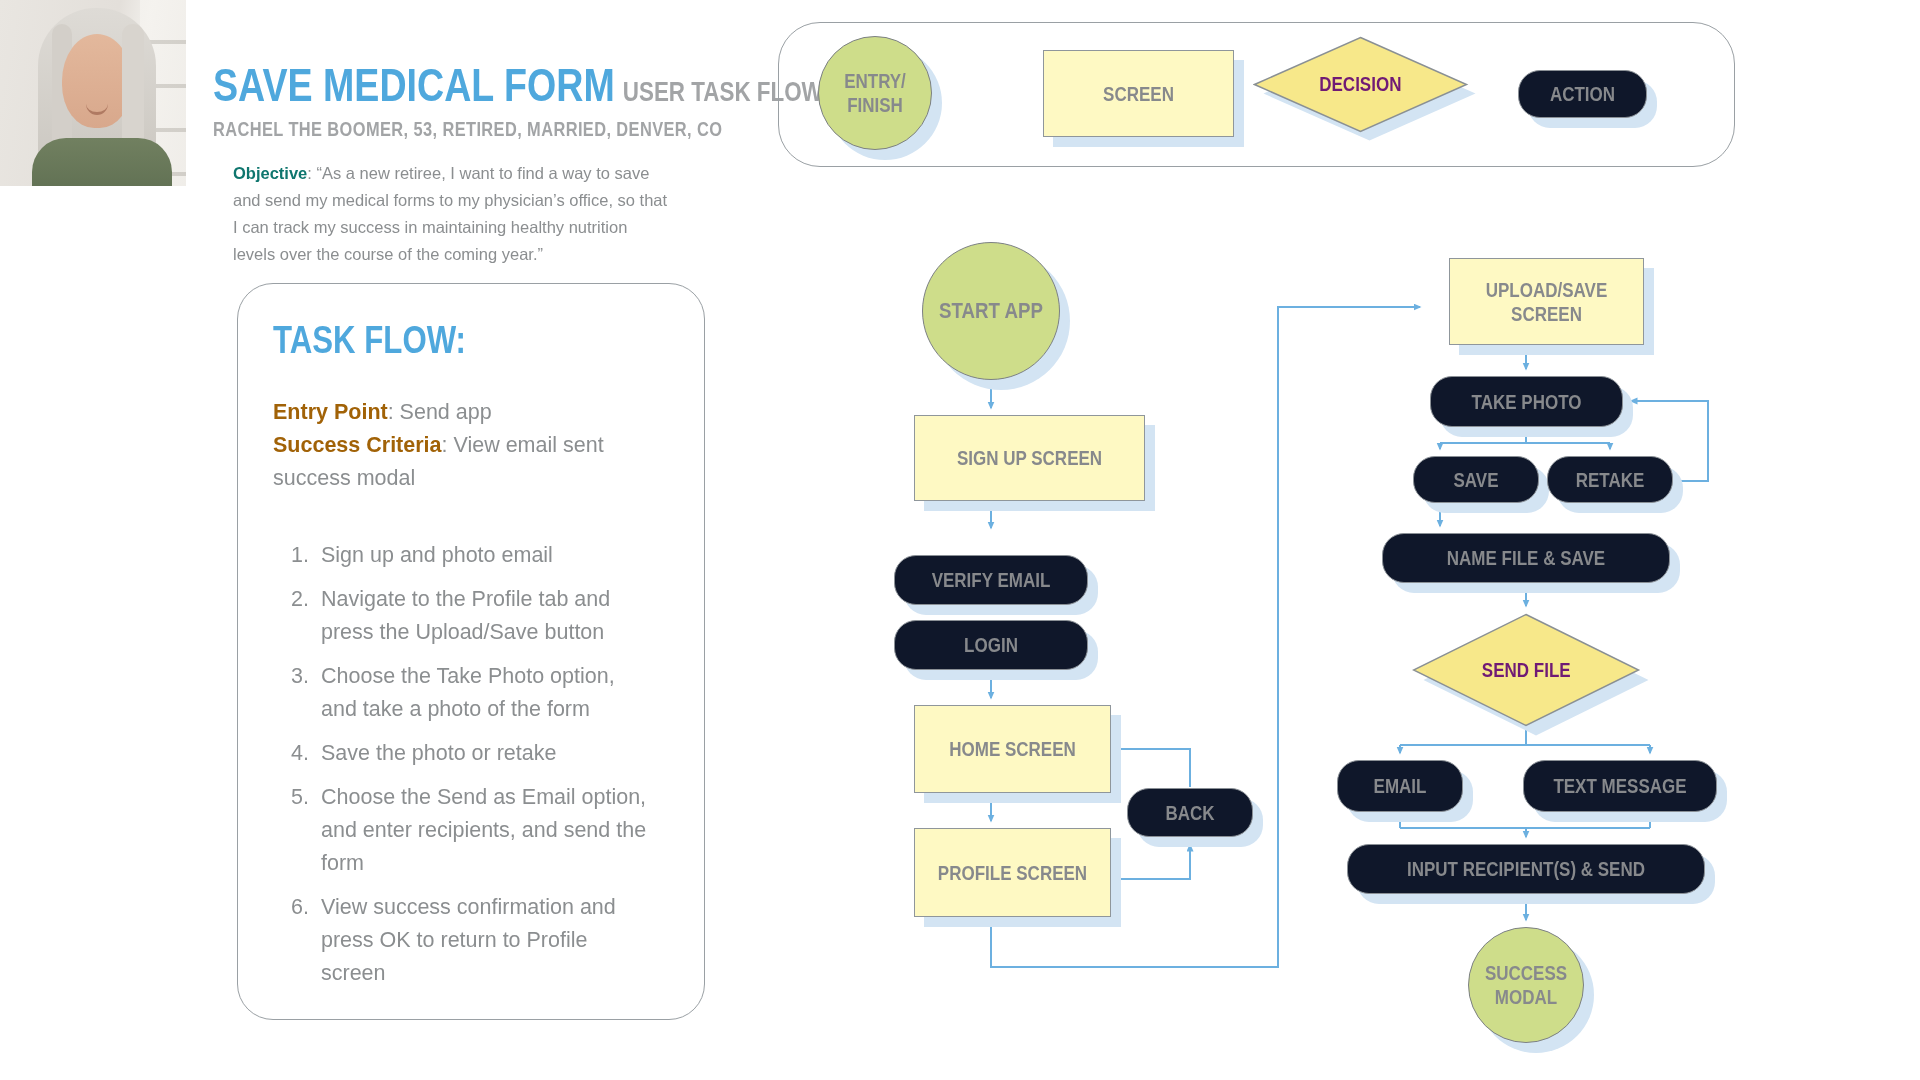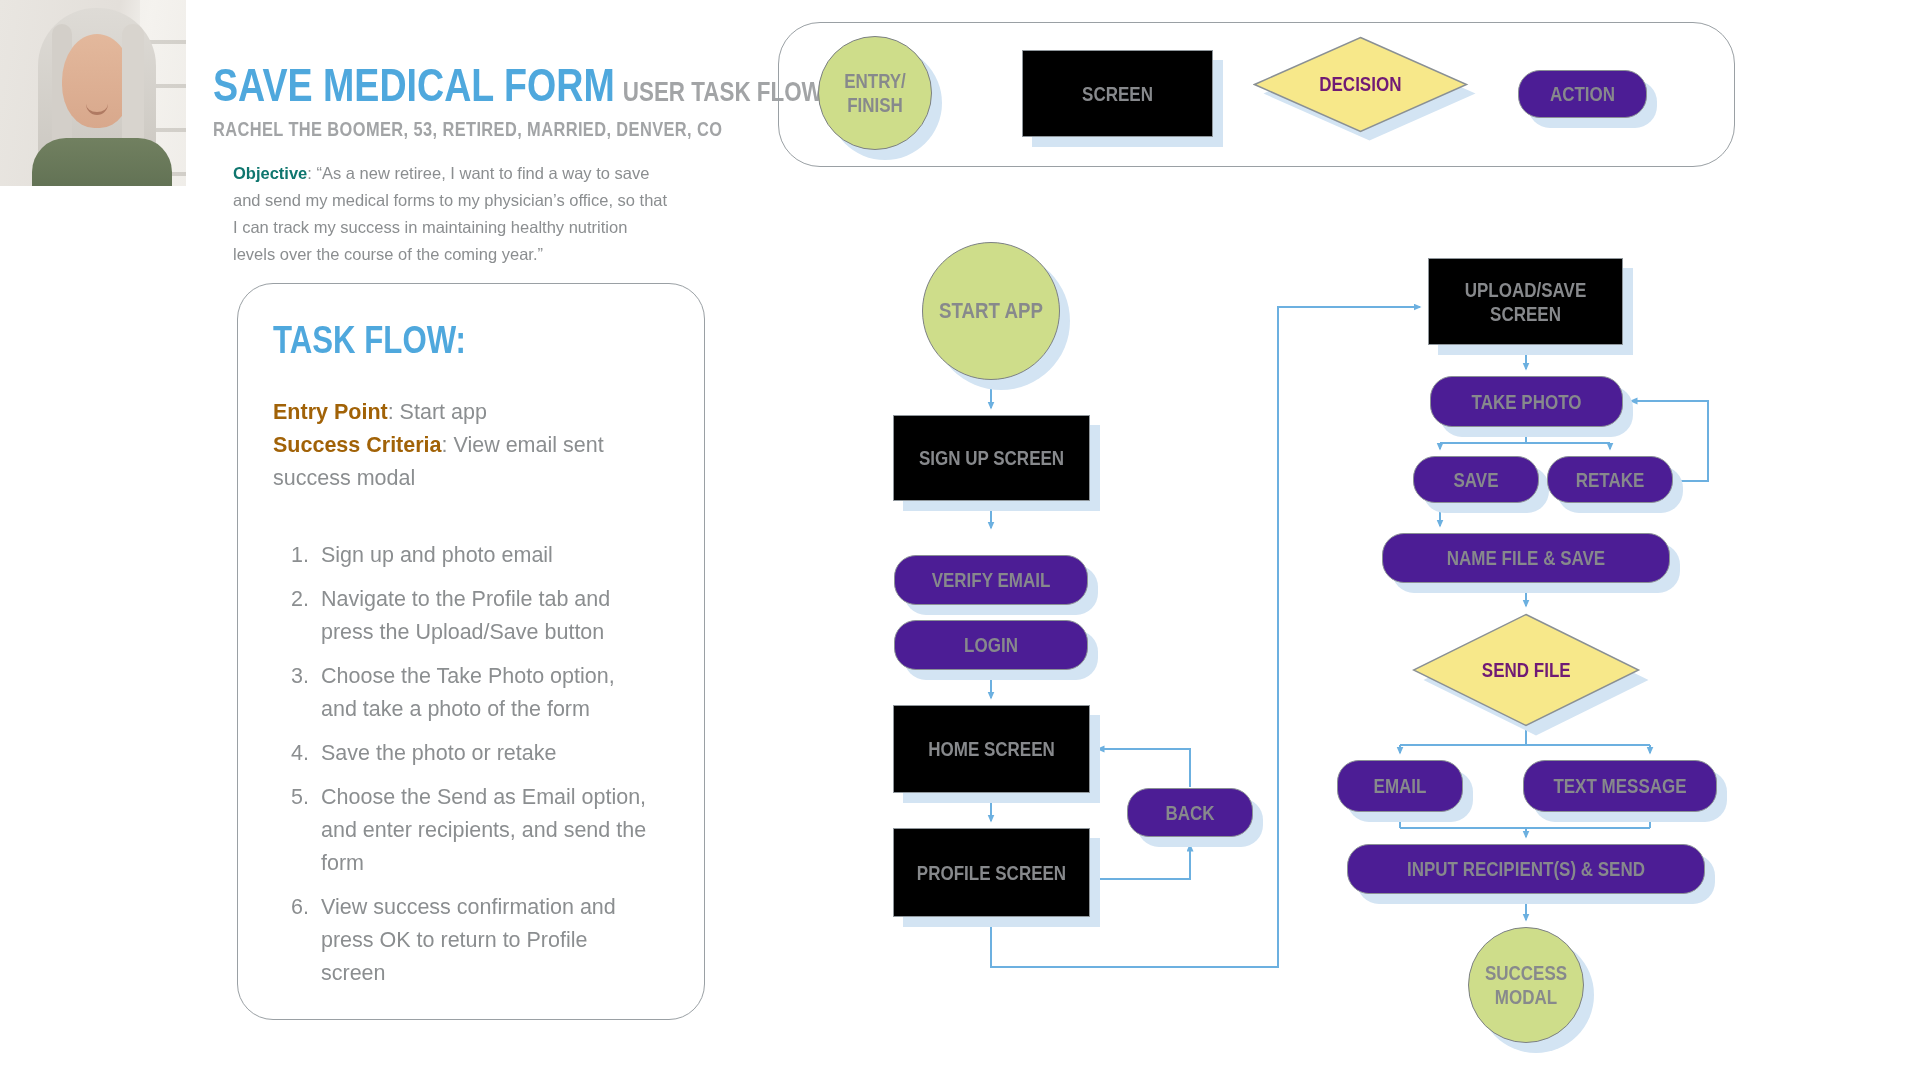--- a/index.html
+++ b/index.html
@@ -41,22 +41,22 @@
   .task-steps li{margin-bottom:11px;padding-left:6px;}
 
   
   .legend{position:absolute;left:778px;top:22px;width:957px;height:145px;border:1.5px solid #9aa0a4;
           border-radius:42px;box-sizing:border-box;}
 
   
   .node{position:absolute;display:flex;align-items:center;justify-content:center;text-align:center;
         font-weight:bold;color:#87898c;box-sizing:border-box;}
   .node > span{display:inline-block;width:118%;transform:scaleX(0.85);line-height:1.2;}
-  .shape-screen{background:#000000;border:1.5px solid #8f969b;box-shadow:10px 10px 0 #d3e4f3;}
-  .shape-action{background:#4c1d95;border:1.5px solid #8a9096;border-radius:22px;box-shadow:10px 10px 0 #d3e4f3;}
+  .shape-screen{background:#fef9c3;border:1.5px solid #8f969b;box-shadow:10px 10px 0 #d3e4f3;margin-left:21px;}
+  .shape-action{background:#0f172a;border:1.5px solid #8a9096;border-radius:22px;box-shadow:10px 10px 0 #d3e4f3;}
   .shape-circle{background:#cedd8a;border:1.5px solid #7c8084;border-radius:50%;box-shadow:10px 10px 0 #d3e4f3;}
   .diamond-wrap{position:absolute;}
   .diamond-wrap .dlabel{position:absolute;left:0;top:0;width:100%;height:100%;display:flex;align-items:center;
         justify-content:center;font-weight:bold;color:#701a75;text-align:center;}
   .diamond-wrap .dlabel span{display:inline-block;transform:scaleX(0.85);}
 
   .conn-layer{position:absolute;left:0;top:0;width:1920px;height:1080px;}
 </style>
 </head>
 <body>
@@ -81,21 +81,21 @@
   </div>
 
   <div class="objective">
     <b>Objective</b><span>: “As a new retiree, I want to find a way to save and send my medical forms to my physician’s office, so that I can track my success in maintaining healthy nutrition levels over the course of the coming year.”</span>
   </div>
 
   <div class="task-card">
     <div class="task-heading">TASK FLOW:</div>
     <div class="task-lines">
       <div>
-        <b>Entry Point</b><span>: Start app</span>
+        <b>Entry Point</b><span>: Send app</span>
       </div>
       <div>
         <b>Success Criteria</b><span>: View email sent success modal</span>
       </div>
     </div>
     <ol class="task-steps">
         <li>Sign up and photo email</li>
         <li>Navigate to the Profile tab and press the Upload/Save button</li>
         <li>Choose the Take Photo option, and take a photo of the form</li>
         <li>Save the photo or retake</li>
@@ -151,21 +151,21 @@
       <path d="M1650,745 L1650,753" marker-end="url(#ah)"></path>
       <path d="M1400,813 L1400,828 M1650,813 L1650,828 M1400,828 L1650,828"></path>
       <path d="M1526,828 L1526,837" marker-end="url(#ah)"></path>
       <path d="M1526,895 L1526,920" marker-end="url(#ah)"></path>
     </g>
   </svg>
 
   <div class="node shape-circle" style="left:922px;top:242px;width:138px;height:138px;font-size:22px;">
       <span>START APP</span>
     </div>
-  <div class="node shape-screen" style="left:893px;top:415px;width:197px;height:86px;font-size:20px;">
+  <div class="node shape-screen" style="left:893px;top:415px;width:231px;height:86px;font-size:20px;">
       <span>SIGN UP SCREEN</span>
     </div>
   <div class="node shape-action" style="left:894px;top:535px;width:194px;height:50px;font-size:20px;margin-top:20px;">
       <span>VERIFY EMAIL</span>
     </div>
   <div class="node shape-action" style="left:894px;top:620px;width:194px;height:50px;font-size:20px;">
       <span>LOGIN</span>
     </div>
   <div class="node shape-screen" style="left:893px;top:705px;width:197px;height:88px;font-size:20px;">
       <span>HOME SCREEN</span>

